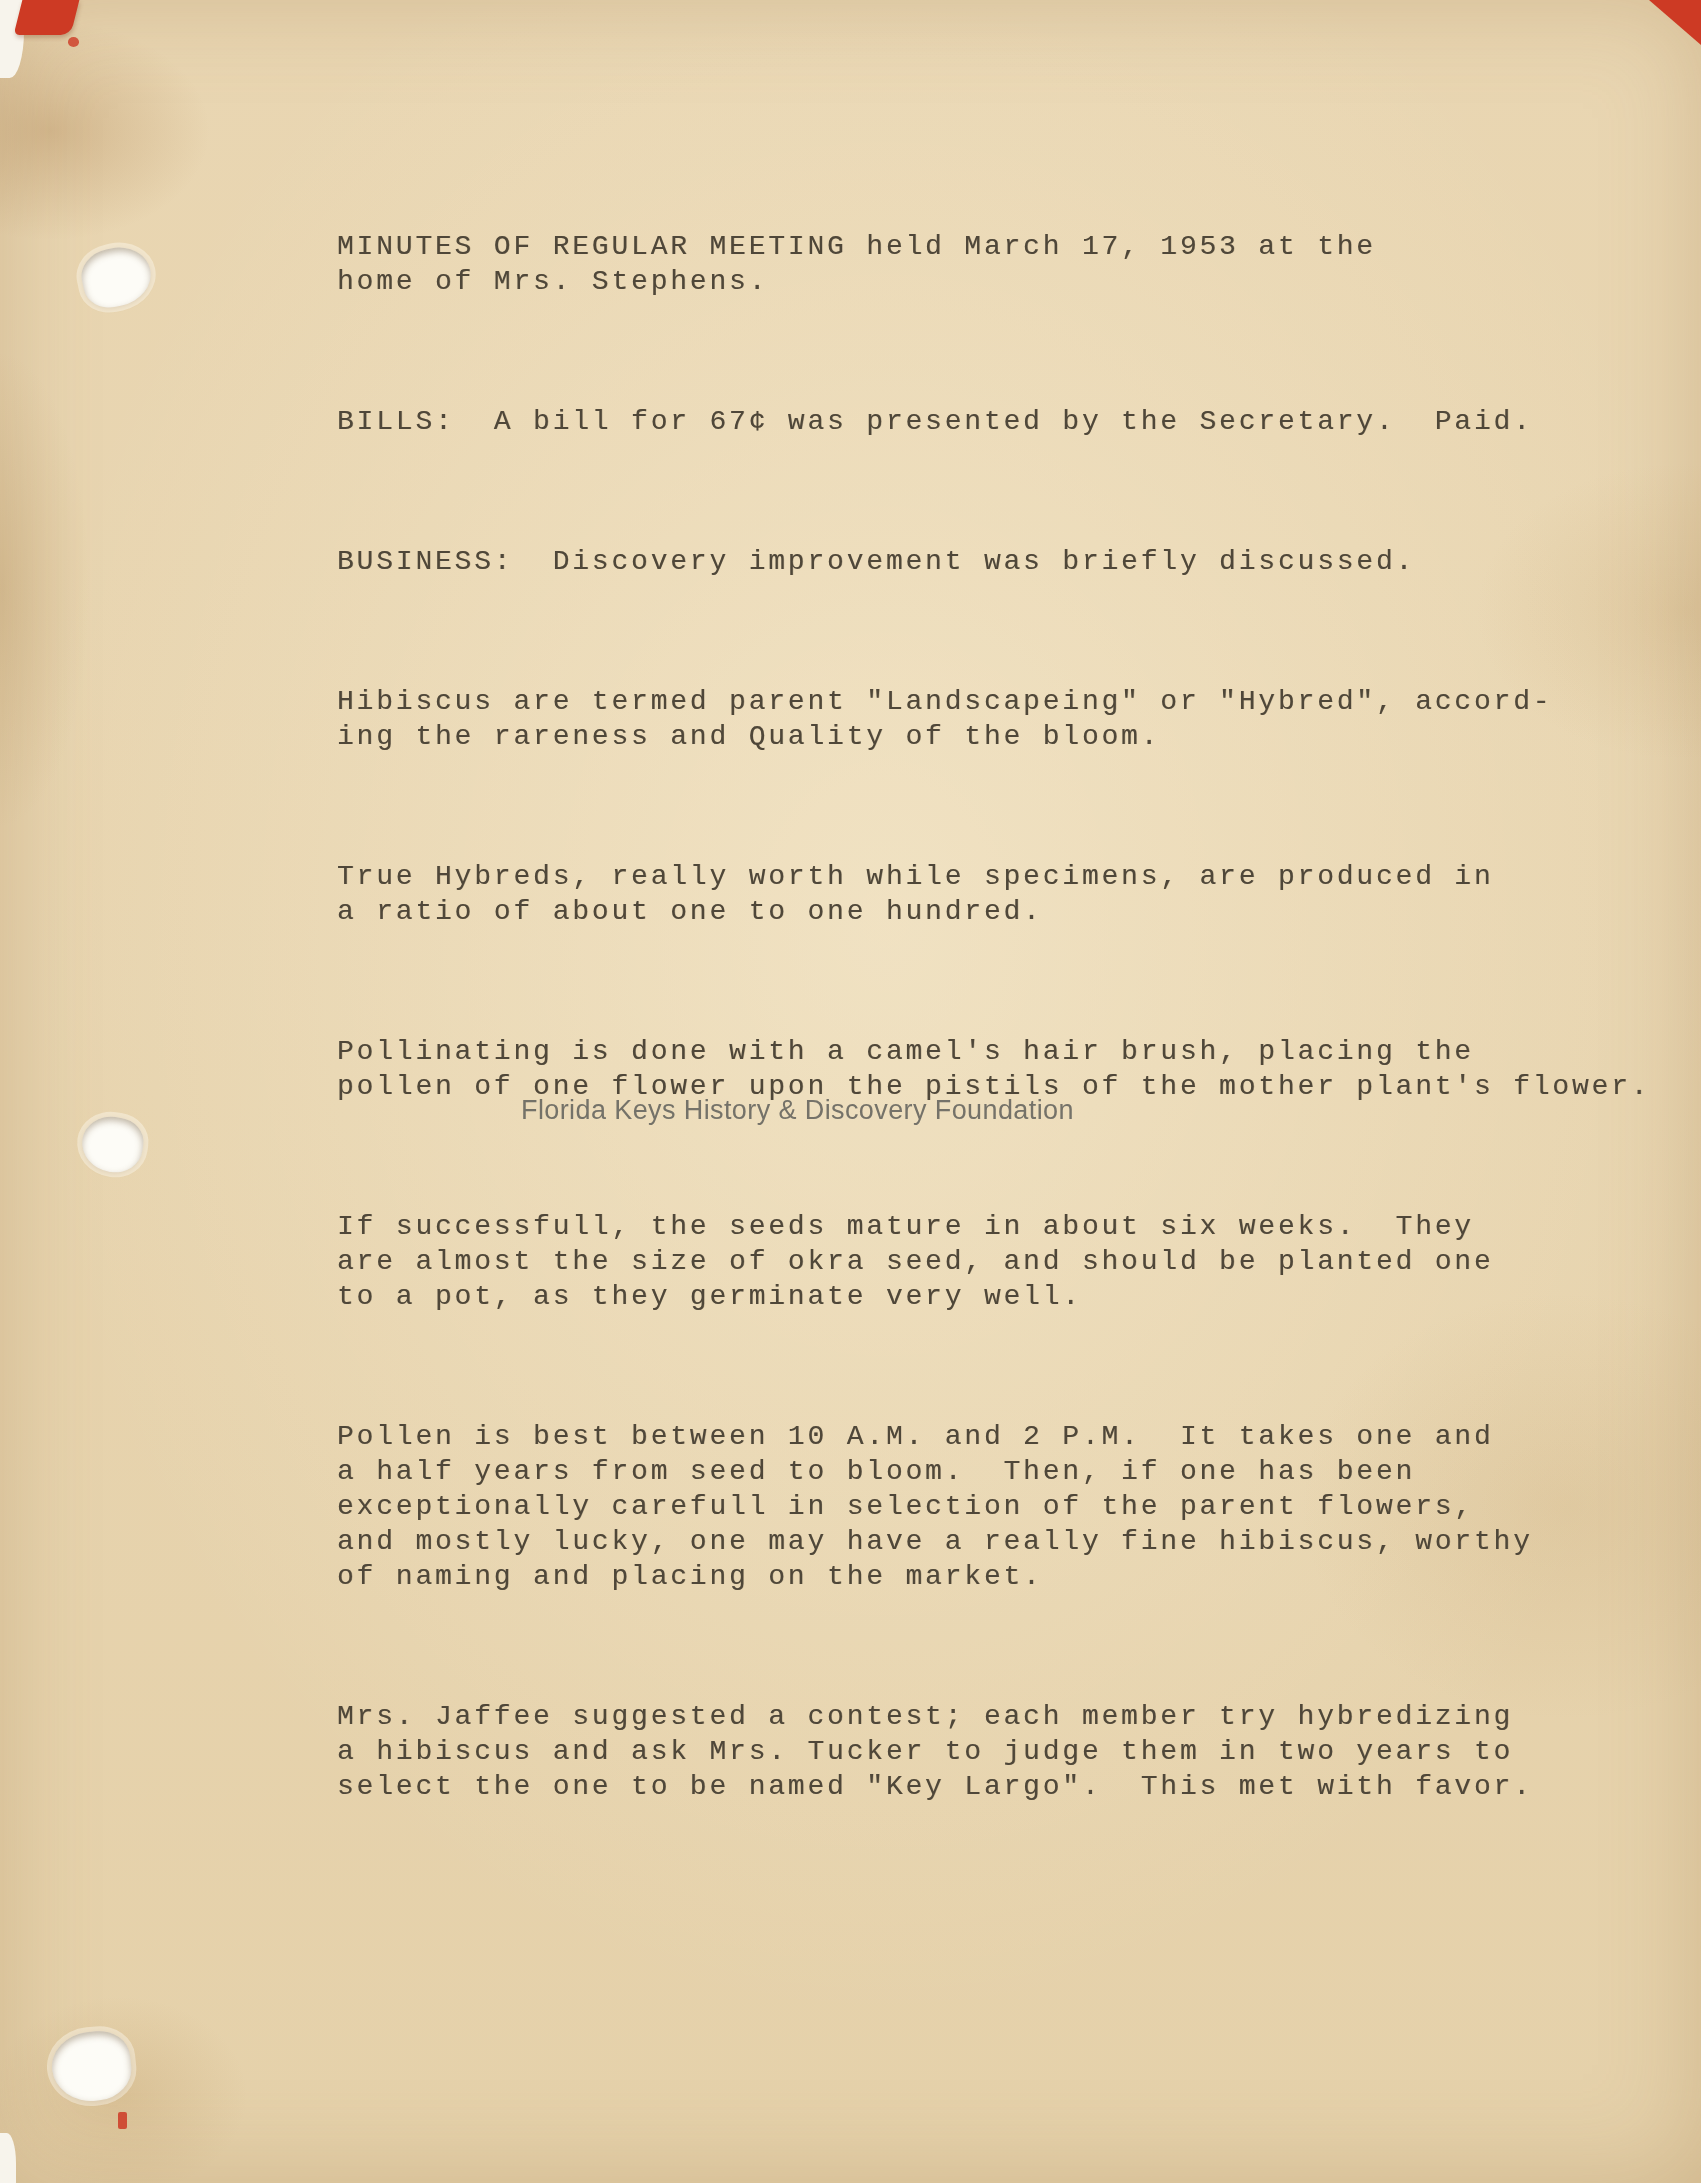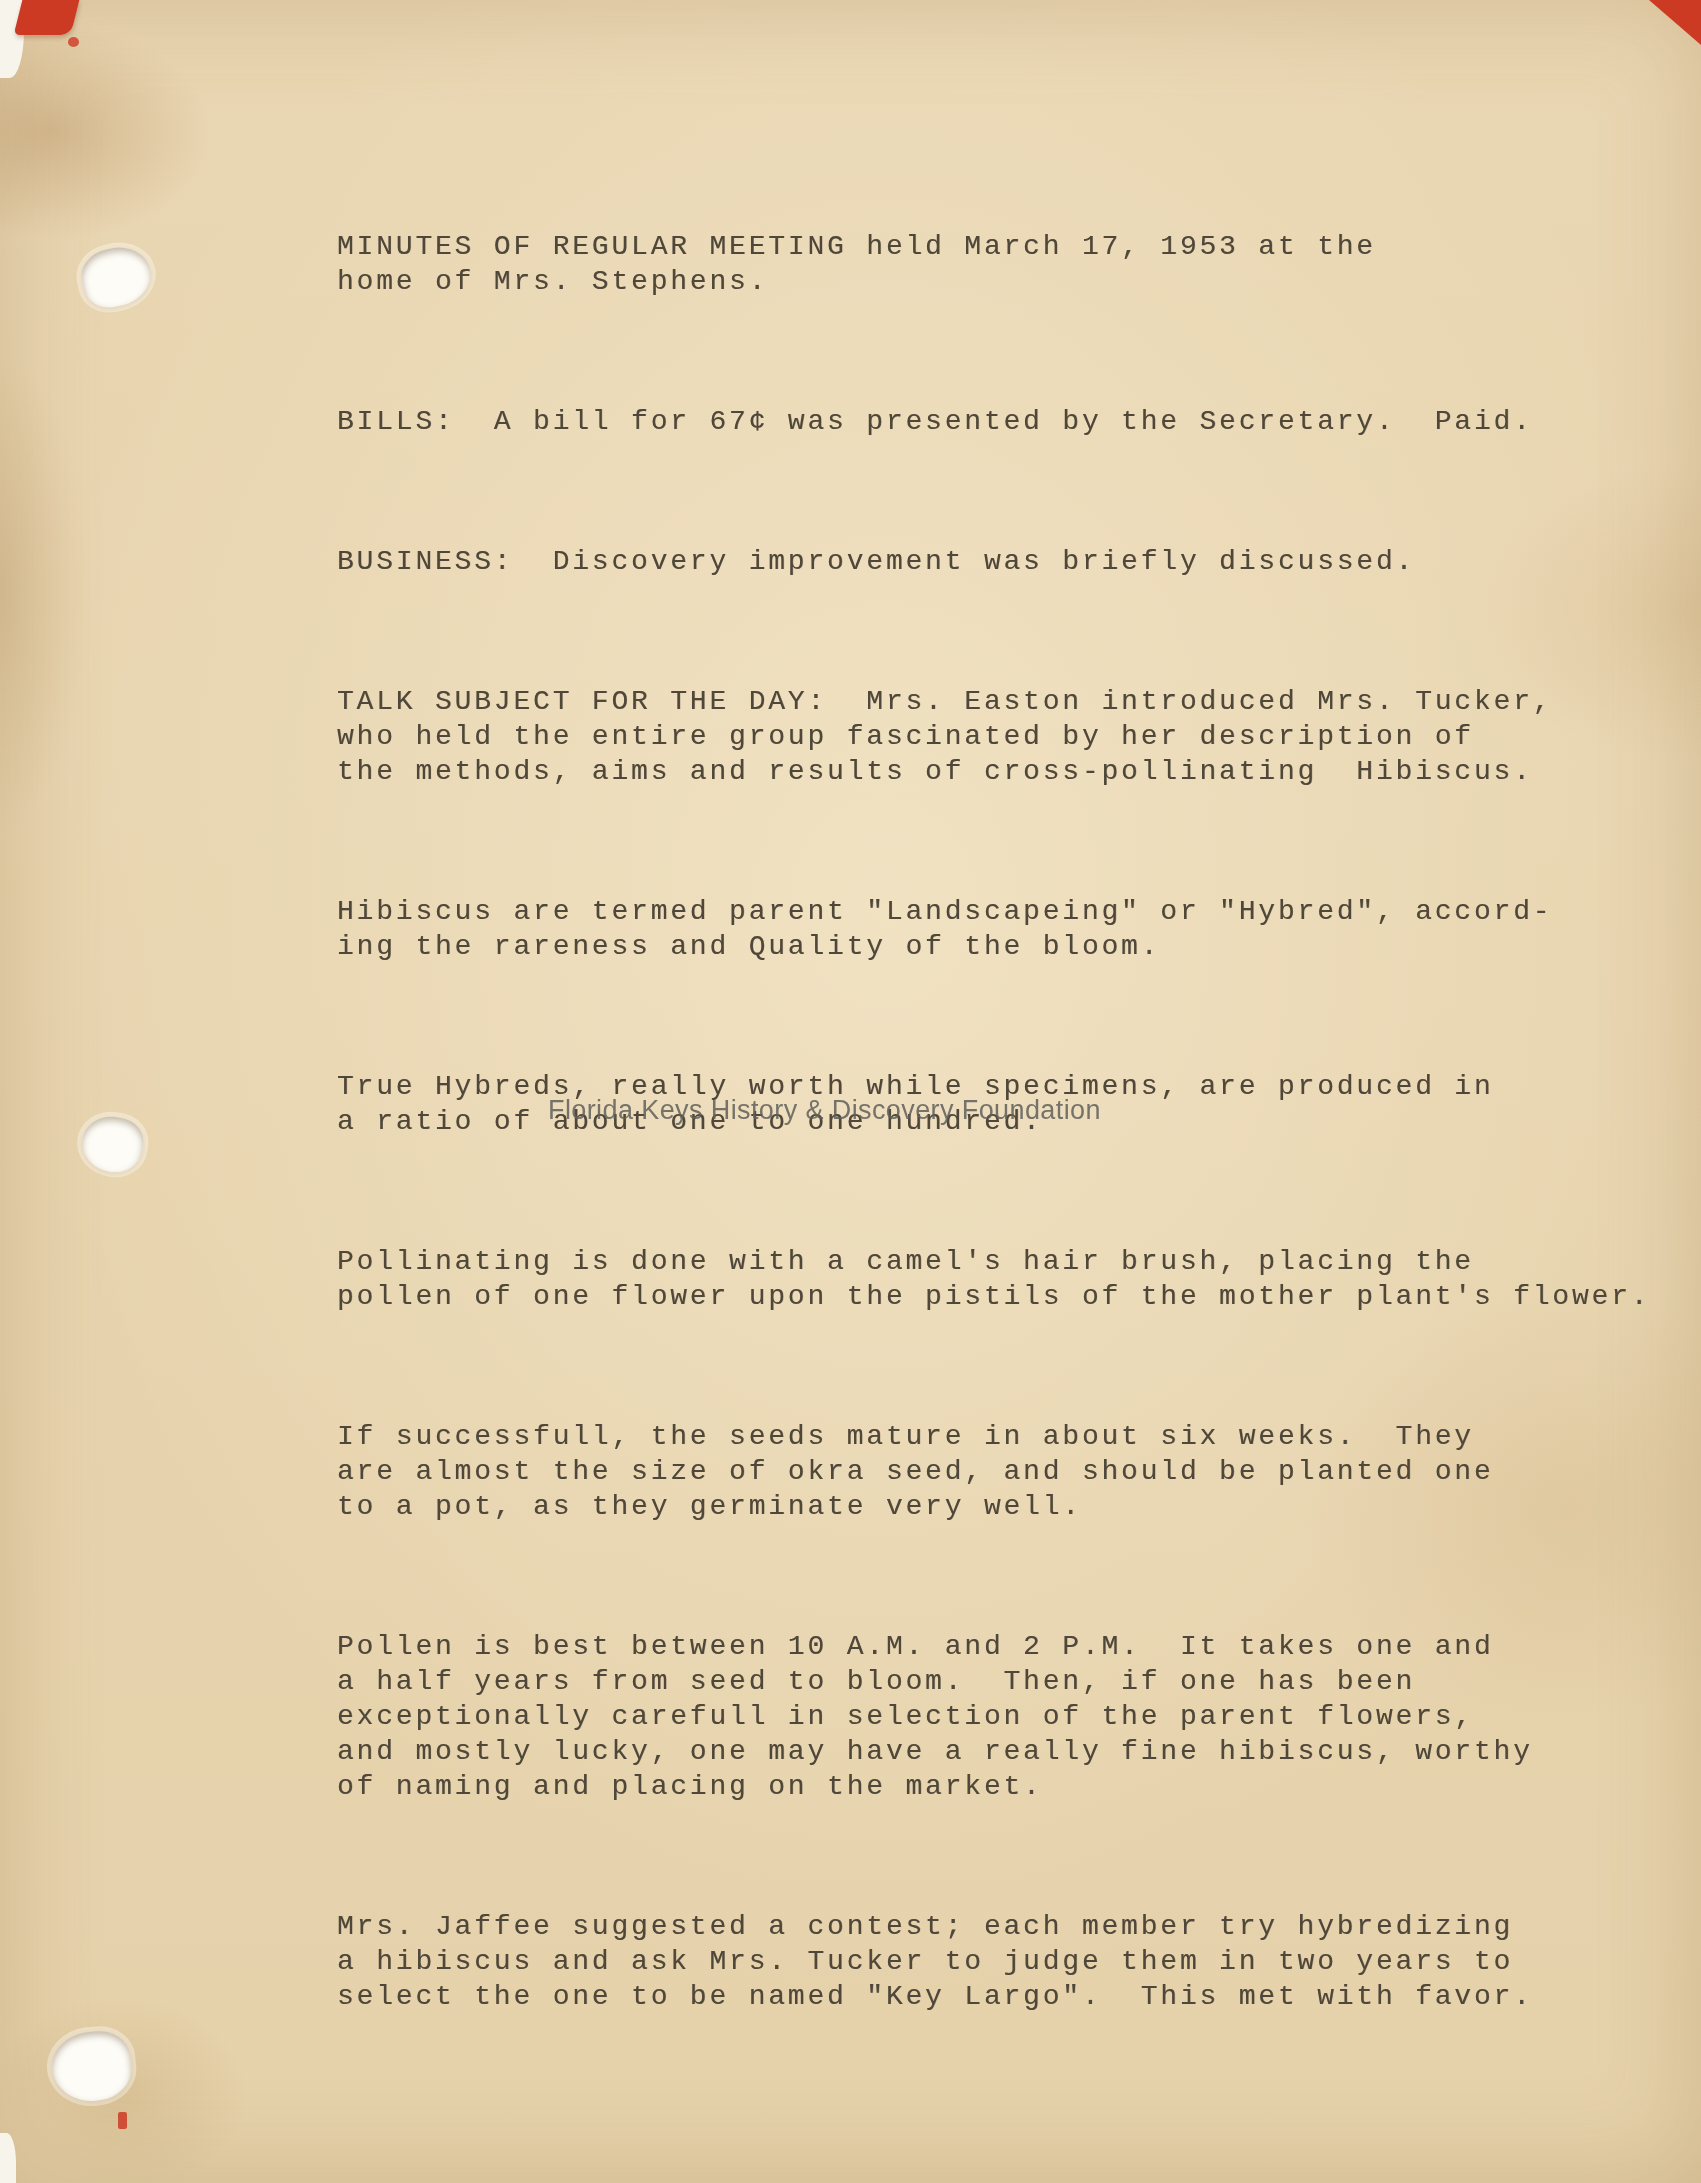--- a/index.html
+++ b/index.html
@@ -47,21 +47,20 @@
     text-shadow:0.4px 0.4px 0 rgba(78,66,48,.35);
   }
   .para { margin-bottom:35px;margin-left:17px; }
 
   
   .watermark {
     position:absolute; left:521px; top:1095px;
     font-family:"Liberation Sans","DejaVu Sans",sans-serif;
     font-size:27px; color:#60605b; opacity:.85; letter-spacing:0.4px;
     white-space:nowrap;
-    margin-left:27px;
   }
 </style>
 </head>
 <body>
 
 <div class="page">
 
   <div class="corner-white tl"></div>
   <div class="corner-white bl"></div>
 
@@ -72,23 +71,20 @@
 
   <div class="hole h1"></div>
   <div class="hole h2"></div>
   <div class="hole h3"></div>
 
   <div class="content">
     <div class="para">MINUTES OF REGULAR MEETING held March 17, 1953 at the
 home of Mrs. Stephens.</div>
     <div class="para">BILLS:  A bill for 67¢ was presented by the Secretary.  Paid.</div>
     <div class="para">BUSINESS:  Discovery improvement was briefly discussed.</div>
-    <div class="para">TALK SUBJECT FOR THE DAY:  Mrs. Easton introduced Mrs. Tucker,
-who held the entire group fascinated by her description of
-the methods, aims and results of cross-pollinating  Hibiscus.</div>
     <div class="para">Hibiscus are termed parent "Landscapeing" or "Hybred", accord-
 ing the rareness and Quality of the bloom.</div>
     <div class="para">True Hybreds, really worth while specimens, are produced in
 a ratio of about one to one hundred.</div>
     <div class="para">Pollinating is done with a camel's hair brush, placing the
 pollen of one flower upon the pistils of the mother plant's flower.</div>
     <div class="para">If successfull, the seeds mature in about six weeks.  They
 are almost the size of okra seed, and should be planted one
 to a pot, as they germinate very well.</div>
     <div class="para">Pollen is best between 10 A.M. and 2 P.M.  It takes one and

